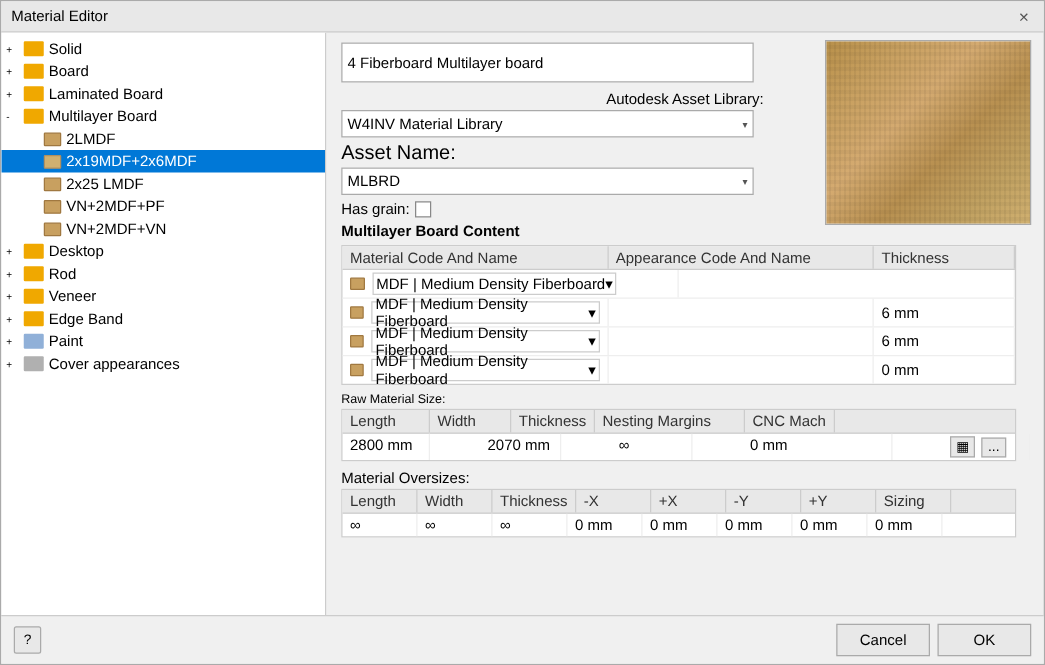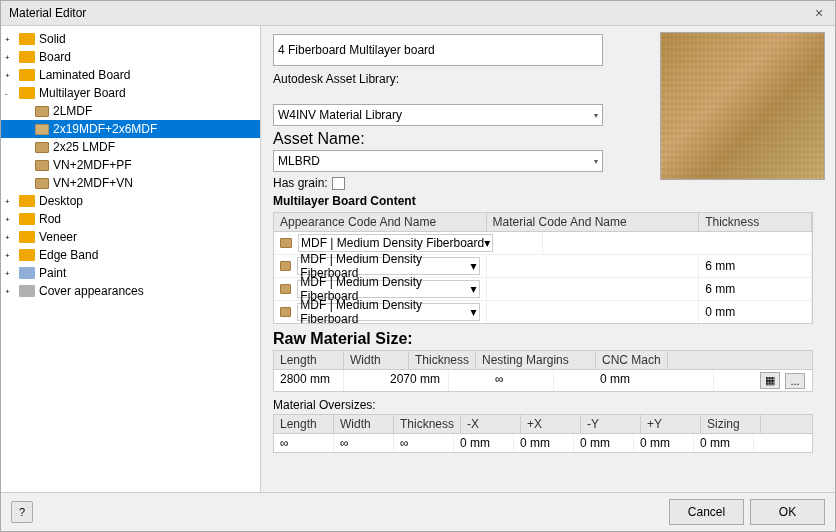--- a/index.html
+++ b/index.html
@@ -165,21 +165,21 @@
     </div>
 
     <div class="main-area">
       <div class="panel-right">
 
         <div style="margin-bottom:6px;display:flex;align-items:center;gap:6px;">
           <input type="text" class="name-input" style="width: 330px; border: 1px solid rgb(170, 170, 170); padding: 15px 4px; height: 22px; font-size: 12px;" value="4 Fiberboard Multilayer board">
         </div>
 
         <div style="margin-bottom:4px;">
-          <div style="font-size:12px;margin-bottom:18px;">Autodesk Asset Library:</div>
+          <div style="font-size:12px;margin-bottom:2px;text-align:center;">Autodesk Asset Library:</div>
           <div class="dropdown dropdown-wide">
             <span>W4INV Material Library</span>
             <span class="dropdown-arrow">▾</span>
           </div>
         </div>
 
         <div style="margin-bottom:4px;">
           <div style="font-size:16px;margin-bottom:2px;">Asset Name:</div>
           <div class="dropdown dropdown-wide">
             <span>MLBRD</span>
@@ -189,22 +189,22 @@
 
         <div class="has-grain-row">
           <span>Has grain:</span>
           <span class="grain-check"></span>
         </div>
 
         <div style="font-weight:bold;margin-bottom:4px;">Multilayer Board Content</div>
 
         <div class="table-container" style="width:540px;">
           <div class="table-header">
+            <div class="table-header-cell col-material">Material Code And Name</div>
             <div class="table-header-cell col-appear">Appearance Code And Name</div>
-            <div class="table-header-cell col-material">Material Code And Name</div>
             <div class="table-header-cell col-thick">Thickness</div>
           </div>
 
           <div class="table-row">
             <div class="table-cell col-material">
               <span style="display:inline-block;width:12px;height:10px;background:#c8a060;border:1px solid #a07840;border-radius:1px;margin-right:2px;"></span>
               <div class="row-dropdown">
                 <span>MDF | Medium Density Fiberboard</span>
                 <span>▾</span>
               </div>
@@ -240,21 +240,21 @@
                 <span>MDF | Medium Density Fiberboard</span>
                 <span>▾</span>
               </div>
             </div>
             <div class="table-cell col-appear"></div>
             <div class="table-cell col-thick">0 mm</div>
           </div>
         </div>
 
         <div class="raw-section">
-          <div style="font-size:16px;margin-bottom:2px;font-weight:bold;">Raw Material Size:</div>
+          <div style="font-size:10px;margin-bottom:2px;">Raw Material Size:</div>
           <div class="raw-table" style="width:540px;">
             <div class="raw-header">
               <div class="raw-header-cell col-len">Length</div>
               <div class="raw-header-cell col-wid">Width</div>
               <div class="raw-header-cell col-thick2">Thickness</div>
               <div class="raw-header-cell col-nest">Nesting Margins</div>
               <div class="raw-header-cell col-cnc">CNC Mach</div>
             </div>
             <div class="raw-row">
               <div class="raw-cell col-len">2800 mm</div>

